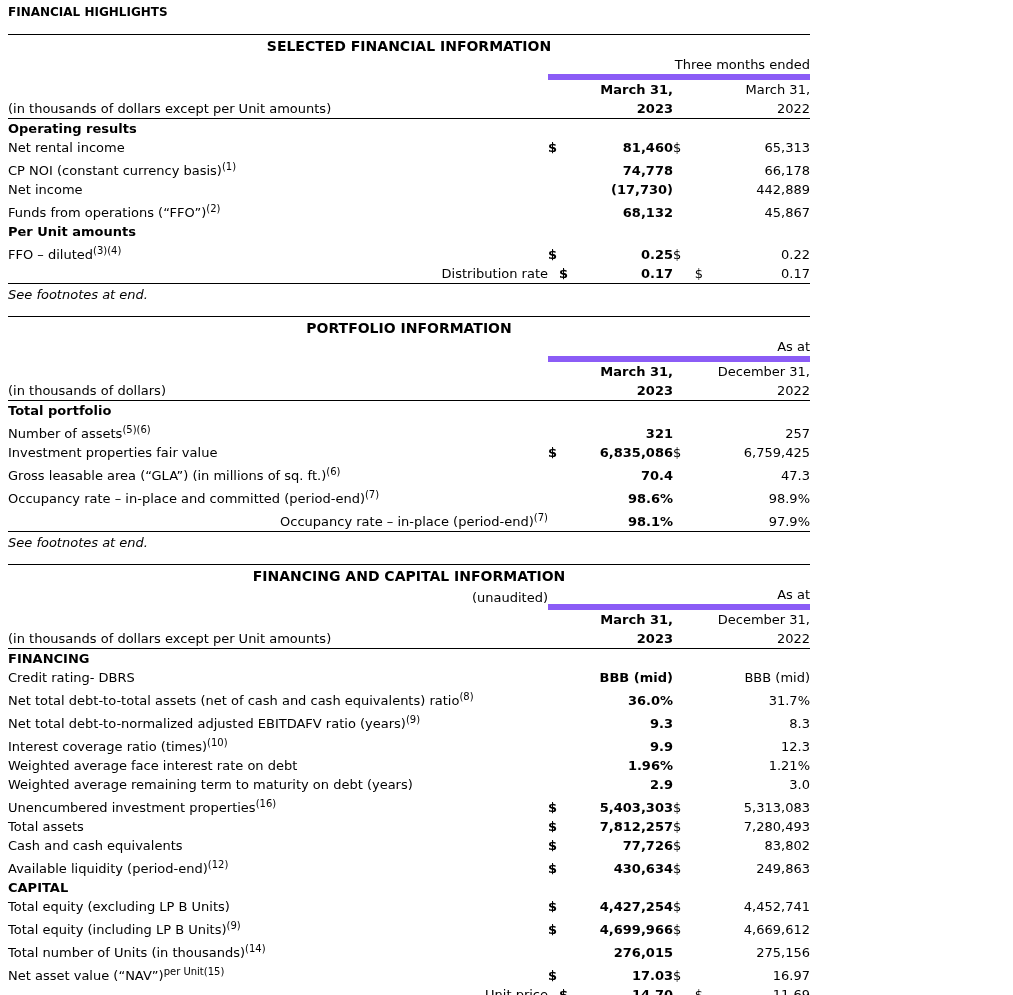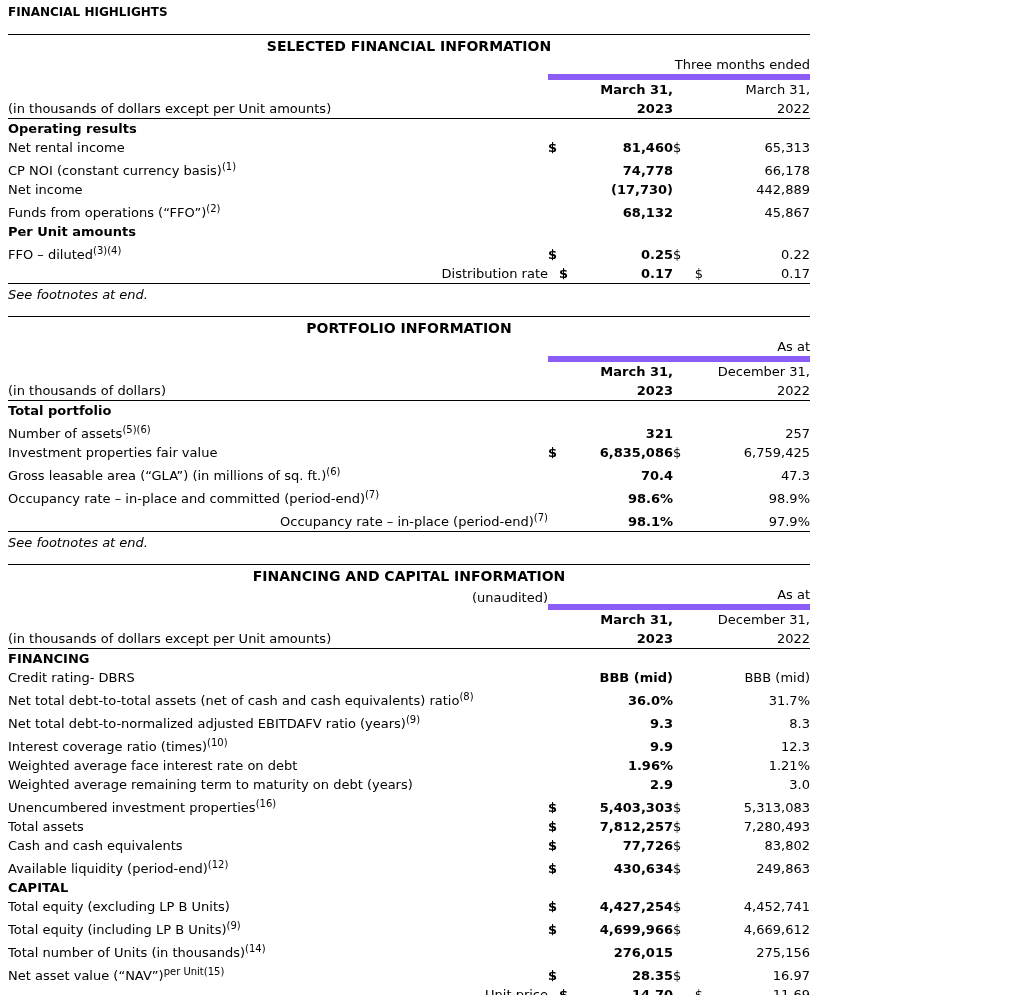--- a/index.html
+++ b/index.html
@@ -459,21 +459,21 @@
     <td class="lbl"><span>Total number of Units (in thousands)</span><sup class="sup">(14)</sup></td>
     <td class="d1"></td>
     <td class="v1">276,015</td>
     <td class="d2"></td>
     <td class="v2">275,156</td>
   </tr>
 
   <tr class="sup-row">
     <td class="lbl"><span>Net asset value (“NAV”)</span><sup class="sup">per Unit(15)</sup></td>
     <td class="d1">$</td>
-    <td class="v1">28.35</td>
+    <td class="v1">17.03</td>
     <td class="d2">$</td>
     <td class="v2">16.97</td>
   </tr>
 
   <tr class="last">
     <td class="lbl"><span>Unit price</span><sup class="sup"></sup></td>
     <td class="d1">$</td>
     <td class="v1">14.70</td>
     <td class="d2">$</td>
     <td class="v2">11.69</td>

